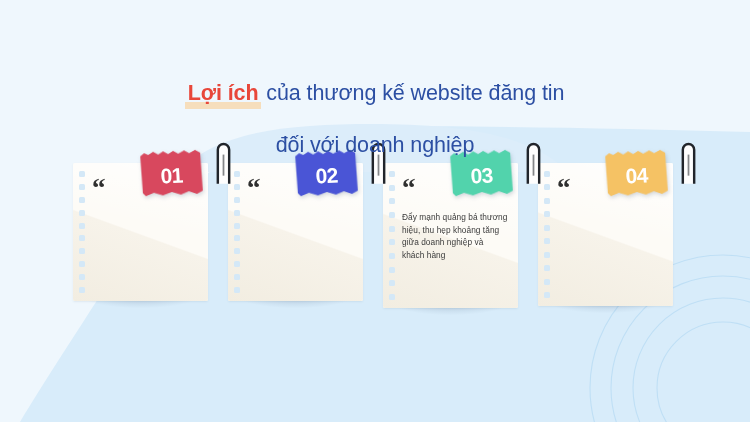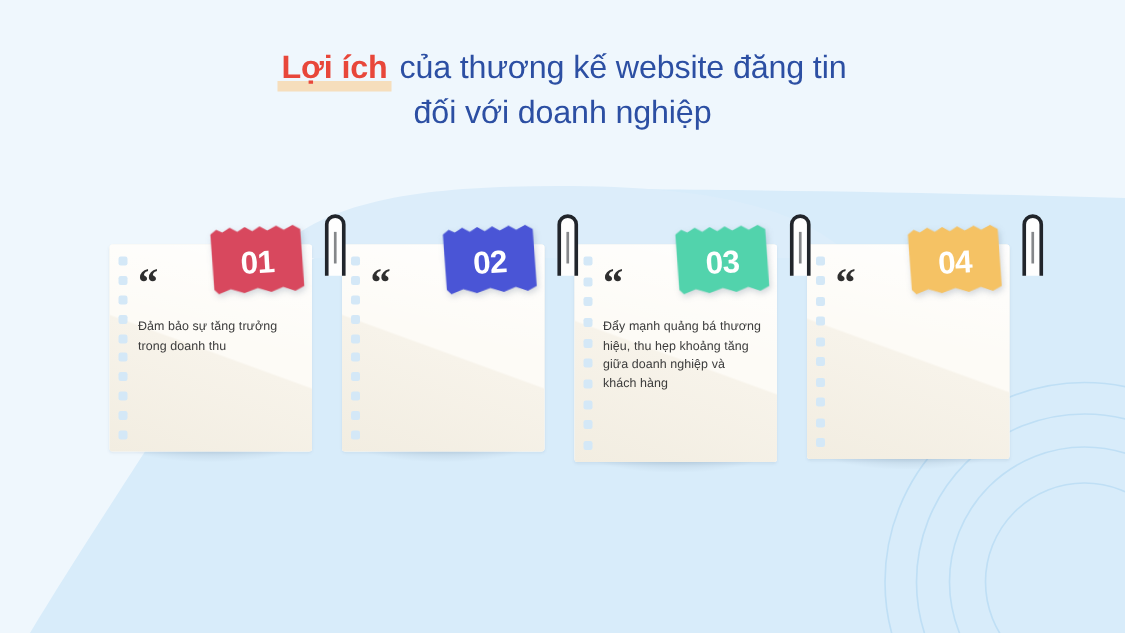--- a/index.html
+++ b/index.html
@@ -38,20 +38,21 @@
     letter-spacing:-0.1px;
     white-space:nowrap;
   }
   .title-hl {
     position:relative;
     display:inline-block;
     color:#e8473a;
     font-weight:bold;
     padding:0 2px;
     z-index:1;
+    margin-top:48px;
   }
   .title-hl::after {
     content:"";
     position:absolute;
     left:-1px; right:-1px;
     bottom:-1px;
     height:7px;
     background:#f6debc;
     z-index:-1;
   }
@@ -206,21 +207,21 @@
       <circle cx="723" cy="388" r="66"></circle>
       <circle cx="723" cy="388" r="90"></circle>
       <circle cx="723" cy="388" r="112"></circle>
       <circle cx="723" cy="388" r="133"></circle>
     </g>
   </g>
 </svg>
 
 <div id="title-block">
   <div class="title-line" style="color: rgb(44, 79, 163);"><span class="title-hl" style="color: rgb(232, 71, 58);">Lợi ích</span><span> của thương kế website đăng tin</span></div>
-  <div class="title-line" style="color: rgb(44, 79, 163);">đối với doanh nghiệp</div>
+  <div class="title-line" style="color: rgb(44, 79, 163); margin-top: 22px;">đối với doanh nghiệp</div>
 </div>
 
 <div id="cards-row">
 
   <div class="card c0">
     <div class="card-shadow"></div>
     <div class="card-body">
       <div class="paper-fold"></div>
       <div class="paper-fold2"></div>
     </div>
@@ -231,21 +232,20 @@
         <i></i>
         <i></i>
         <i></i>
         <i></i>
         <i></i>
         <i></i>
         <i></i>
     </div>
     <div class="card-inner">
       <div class="quote-mark">“</div>
-      <div class="card-text">Đảm bảo sự tăng trưởng trong doanh thu</div>
     </div>
     <div class="num-tag">
       <div class="tag-paper">
         <svg viewBox="0 0 63 47" preserveAspectRatio="none">
           <path d="M1 6 L5 3 L9 5 L14 2 L19 5 L24 2 L29 5 L34 2 L39 5 L45 2 L50 5 L56 2 L61 5
                    L62 43 L56 46 L48 43 L40 46 L31 43 L22 46 L13 43 L5 46 L2 43 Z" fill="#d8485e"></path>
         </svg>
       </div>
       <div class="num-text">01</div>
       <div class="clip">

